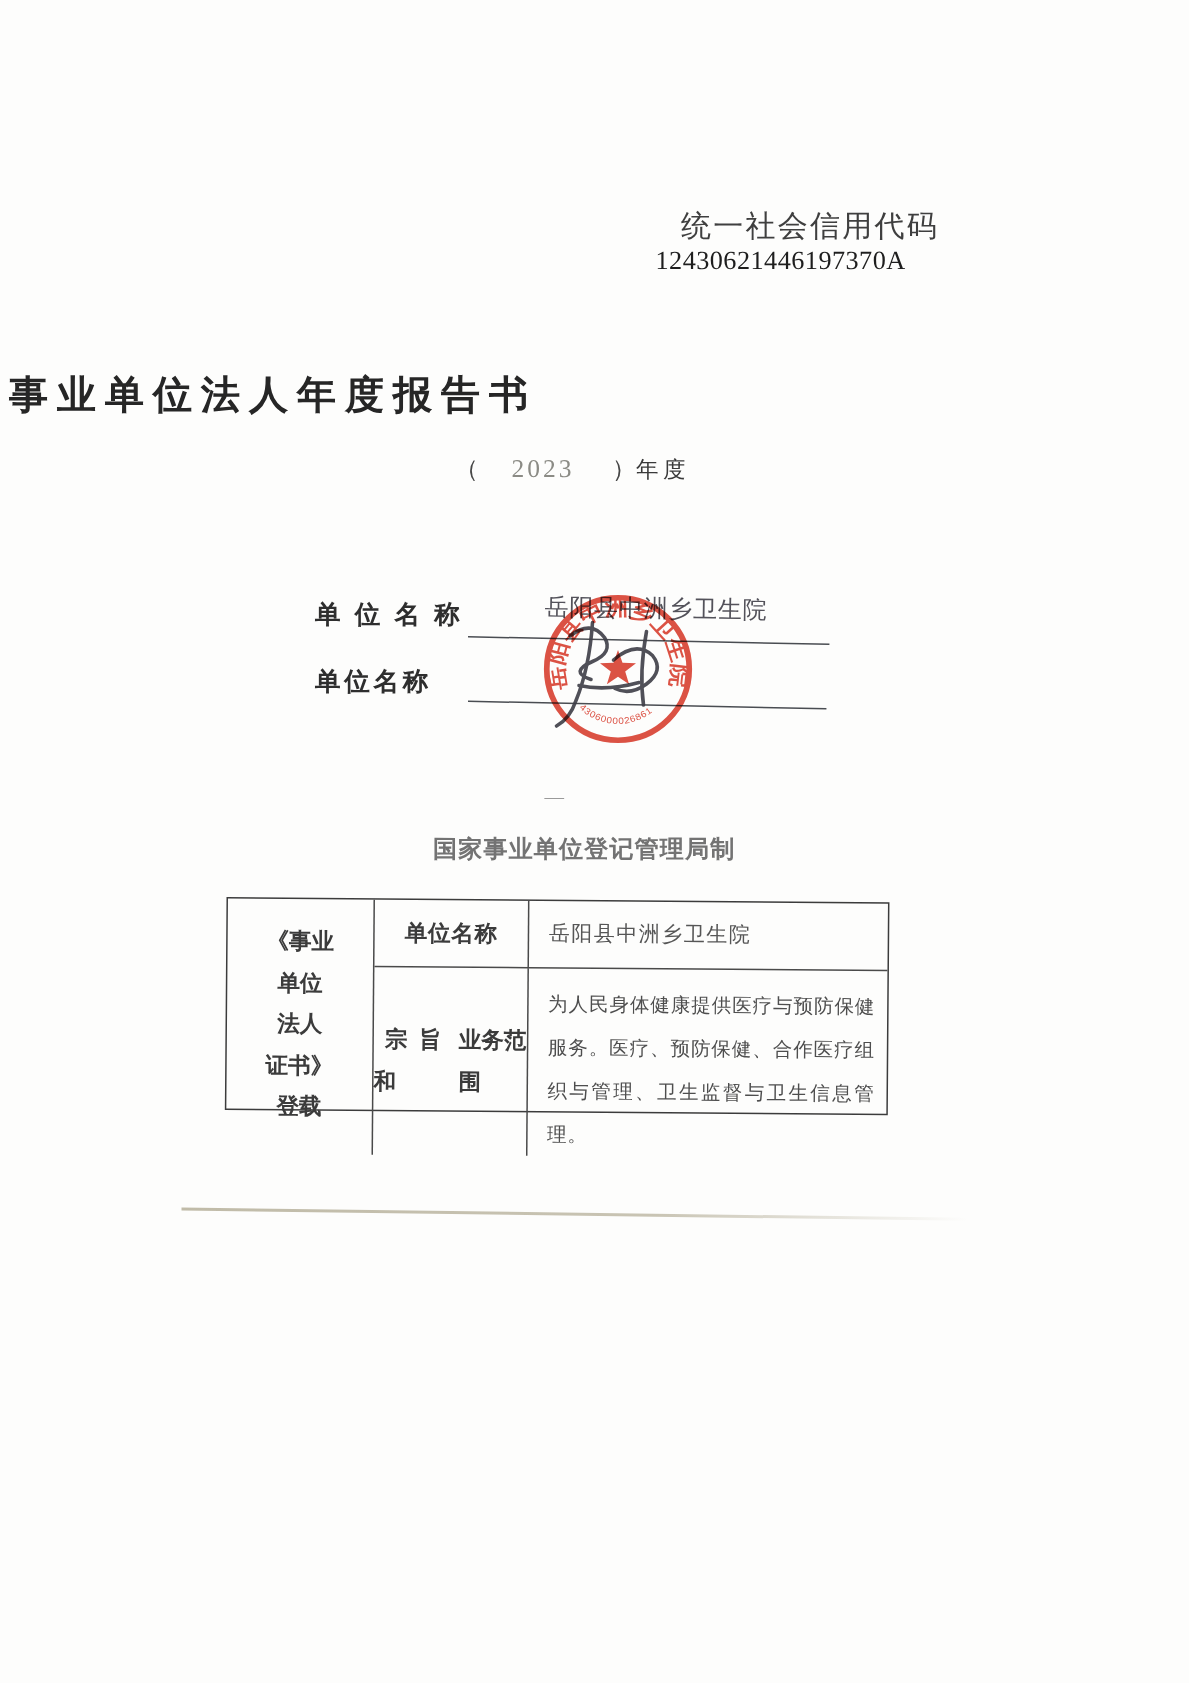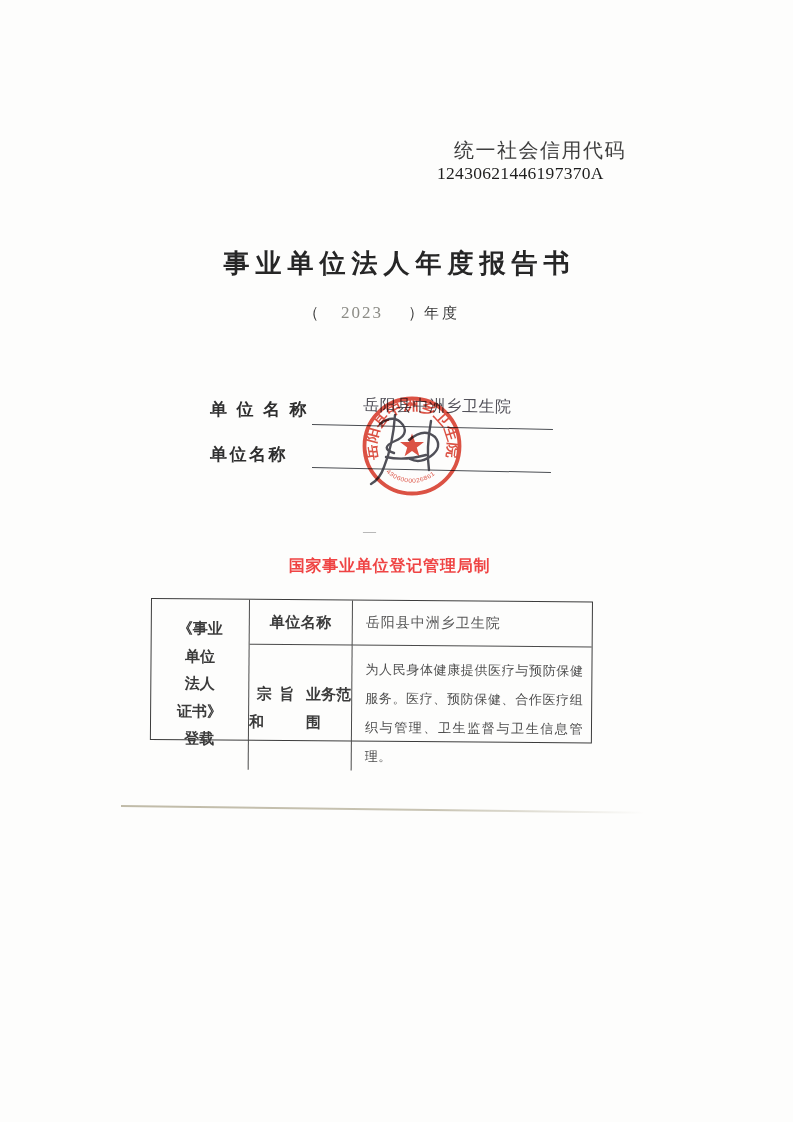--- a/index.html
+++ b/index.html
@@ -19,21 +19,21 @@
     font-size:20px;letter-spacing:1.5px;color:#3f3f3f;
   }
   .credit-value{
     left:437px;top:163px;
     font-size:17.5px;font-weight:normal;letter-spacing:.3px;color:#1e1e1e;
   }
 
   
   .doc-title{
     left:0;top:246px;width:793px;
-    text-align:center;
+    text-align:left;
     font-family:"Liberation Sans", sans-serif;
     font-size:26px;font-weight:bold;letter-spacing:6px;
     color:#262626;margin:0;text-indent:6px;
   }
   .paren{font-size:16px;color:#474747;}
   .year-open{left:303px;top:303px;}
   .year-value{
     left:341px;top:303px;
     font-size:17px;letter-spacing:2px;color:#8b8b85;
   }
@@ -67,21 +67,21 @@
     left:352px;top:390px;z-index:4;
     opacity:.88;mix-blend-mode:multiply;
   }
   .seal-ring-text{font-family:"Liberation Serif", serif;font-size:14px;font-weight:bold;}
   .seal-serial-text{font-family:"Liberation Sans", sans-serif;font-size:6px;letter-spacing:.4px;}
 
   
   .section-marker{left:363px;top:523px;font-size:13px;color:#949494;letter-spacing:1px;}
   .issuer{
     left:0;top:556px;width:793px;text-align:center;text-indent:-14px;
-    font-size:16px;font-weight:bold;letter-spacing:.8px;color:#ef4444;font-family:Liberation Mono, monospace;
+    font-size:16px;font-weight:bold;letter-spacing:.8px;color:#737373;font-family:Liberation Mono, monospace;
   }
 
   
   .cert-table{
     left:151px;top:598px;width:442px;height:142px;
     display:grid;
     grid-template-columns:98px 103px 1fr;
     grid-template-rows:45px 1fr;
     border:1.5px solid #3c3c3c;
     box-sizing:border-box;

